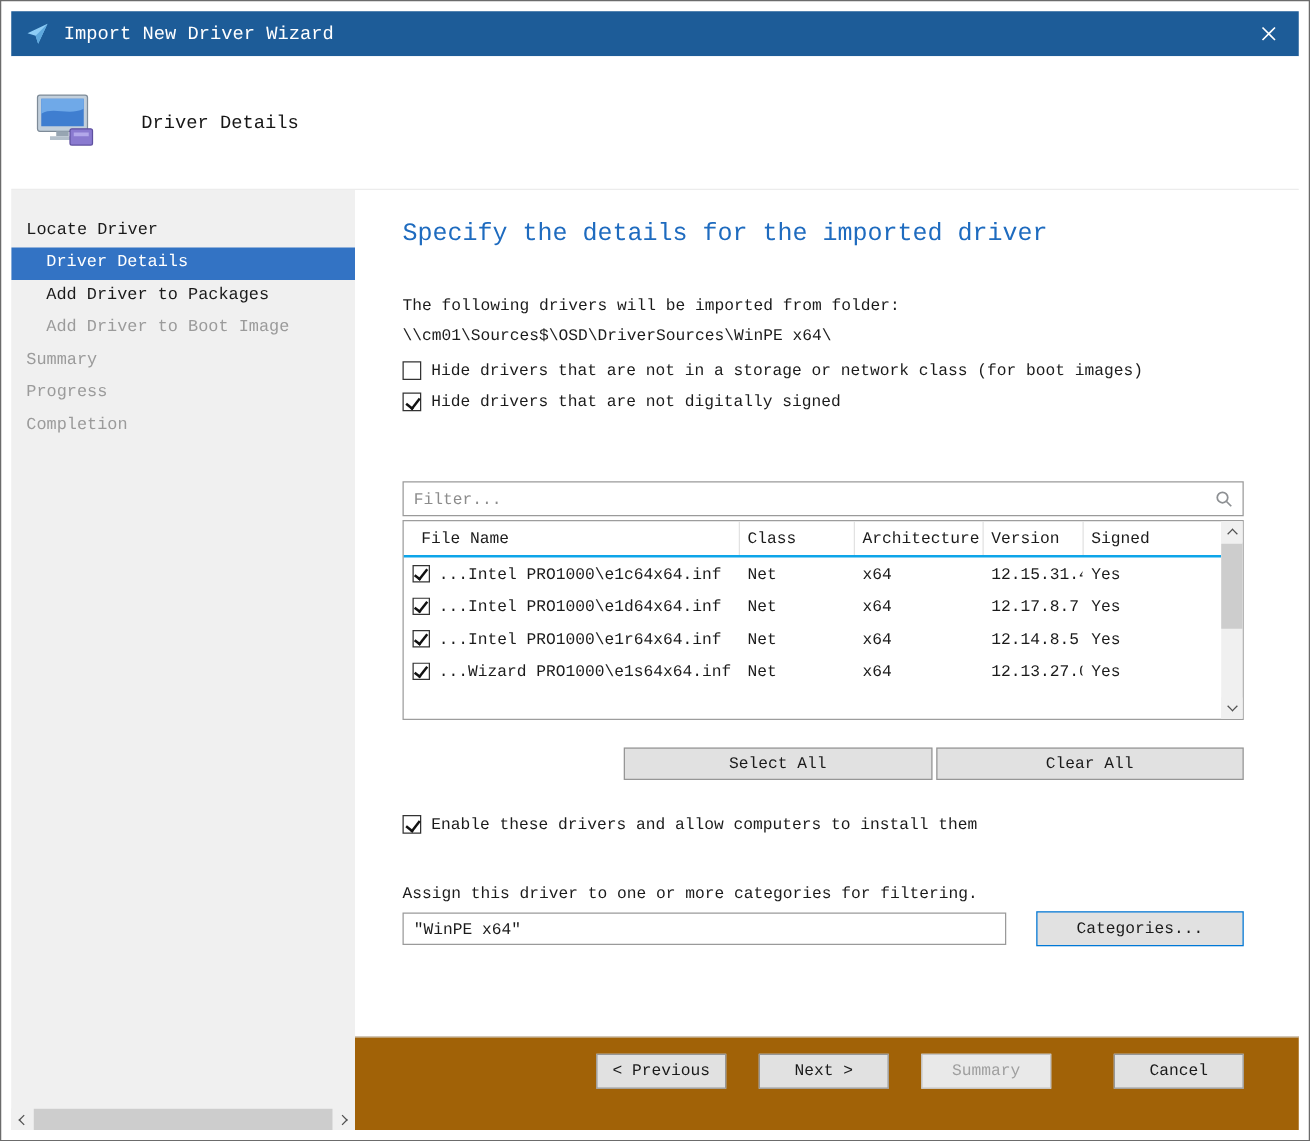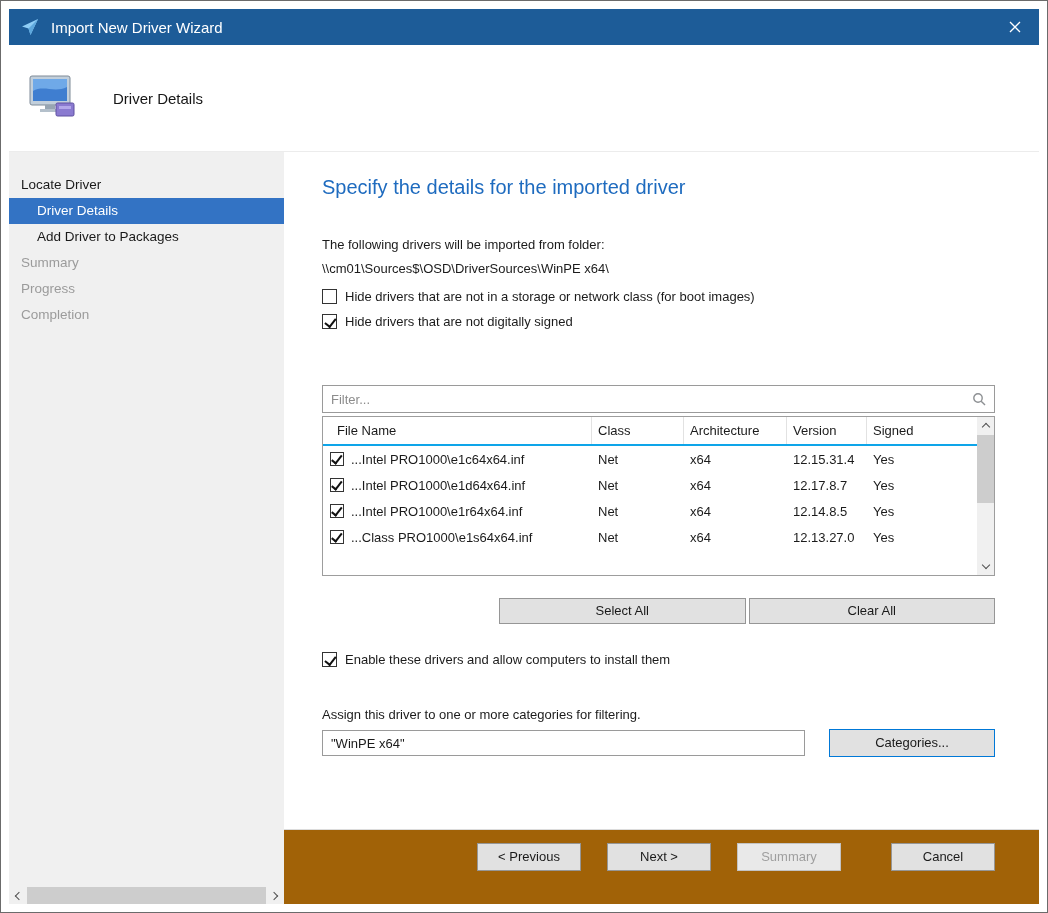--- a/index.html
+++ b/index.html
@@ -7,21 +7,21 @@
   body {
     font-family: "Liberation Sans", "DejaVu Sans", sans-serif;
     color:#1b1b1b;
     width:1048px;
   }
   .frame {
     width:1048px; height:913px;
     border:1px solid #6b6b6b;
     background:#fff;
     padding:8px;
-    display:flex; flex-direction:column;
+    display:flex; flex-direction:column;font-family:Liberation Mono, monospace;
   }
   
   .titlebar {
     flex:none; height:36px;
     background:#1d5c98; color:#fff;
     display:flex; align-items:center;
     padding:0 4px 0 11px;
   }
   .title-icon { width:20px; height:20px; margin-right:11px; flex:none; display:flex; }
   .title-text { font-size:15px; }
@@ -201,20 +201,21 @@
     </span>
     <span class="header-title">Driver Details</span>
   </div>
 
   <div class="body">
 
     <div class="sidebar">
       <div class="sb-item lvl0">Locate Driver</div>
       <div class="sb-item lvl1 active">Driver Details</div>
       <div class="sb-item lvl1">Add Driver to Packages</div>
+      <div class="sb-item lvl1 dim">Add Driver to Boot Image</div>
       <div class="sb-item lvl0 dim">Summary</div>
       <div class="sb-item lvl0 dim">Progress</div>
       <div class="sb-item lvl0 dim">Completion</div>
       <div class="h-scrollbar">
         <span class="sb-btn">
             <i class="chev left"></i>
           </span>
         <span class="h-thumb"></span>
         <span class="sb-btn">
             <i class="chev right"></i>
@@ -289,21 +290,21 @@
               </div>
               <div class="td">Net</div>
               <div class="td">x64</div>
               <div class="td">12.14.8.5</div>
               <div class="td">Yes</div>
             </div>
 
             <div class="t-row">
               <div class="td td-file">
                 <span class="box checked"></span>
-                <span>...Class PRO1000\e1s64x64.inf</span>
+                <span>...Wizard PRO1000\e1s64x64.inf</span>
               </div>
               <div class="td">Net</div>
               <div class="td">x64</div>
               <div class="td">12.13.27.0</div>
               <div class="td">Yes</div>
             </div>
           </div>
 
           <div class="v-scrollbar">
             <span class="sb-btn">

